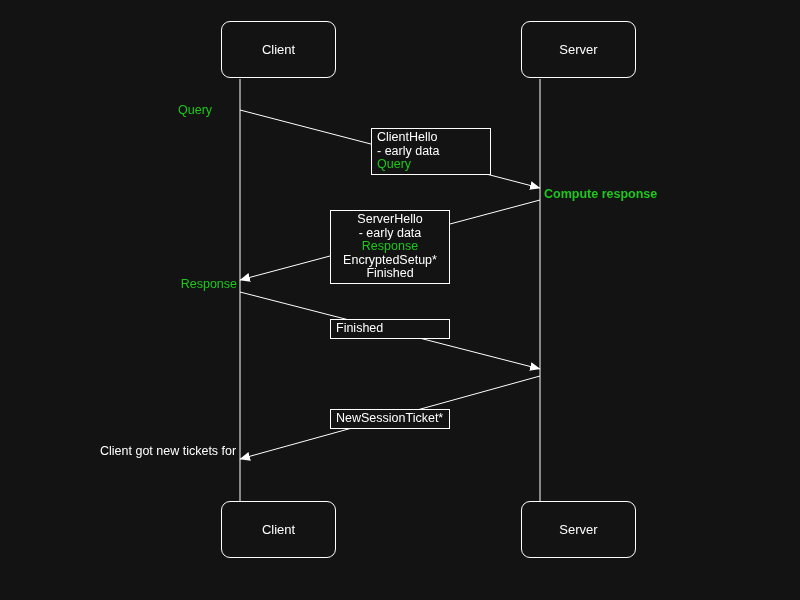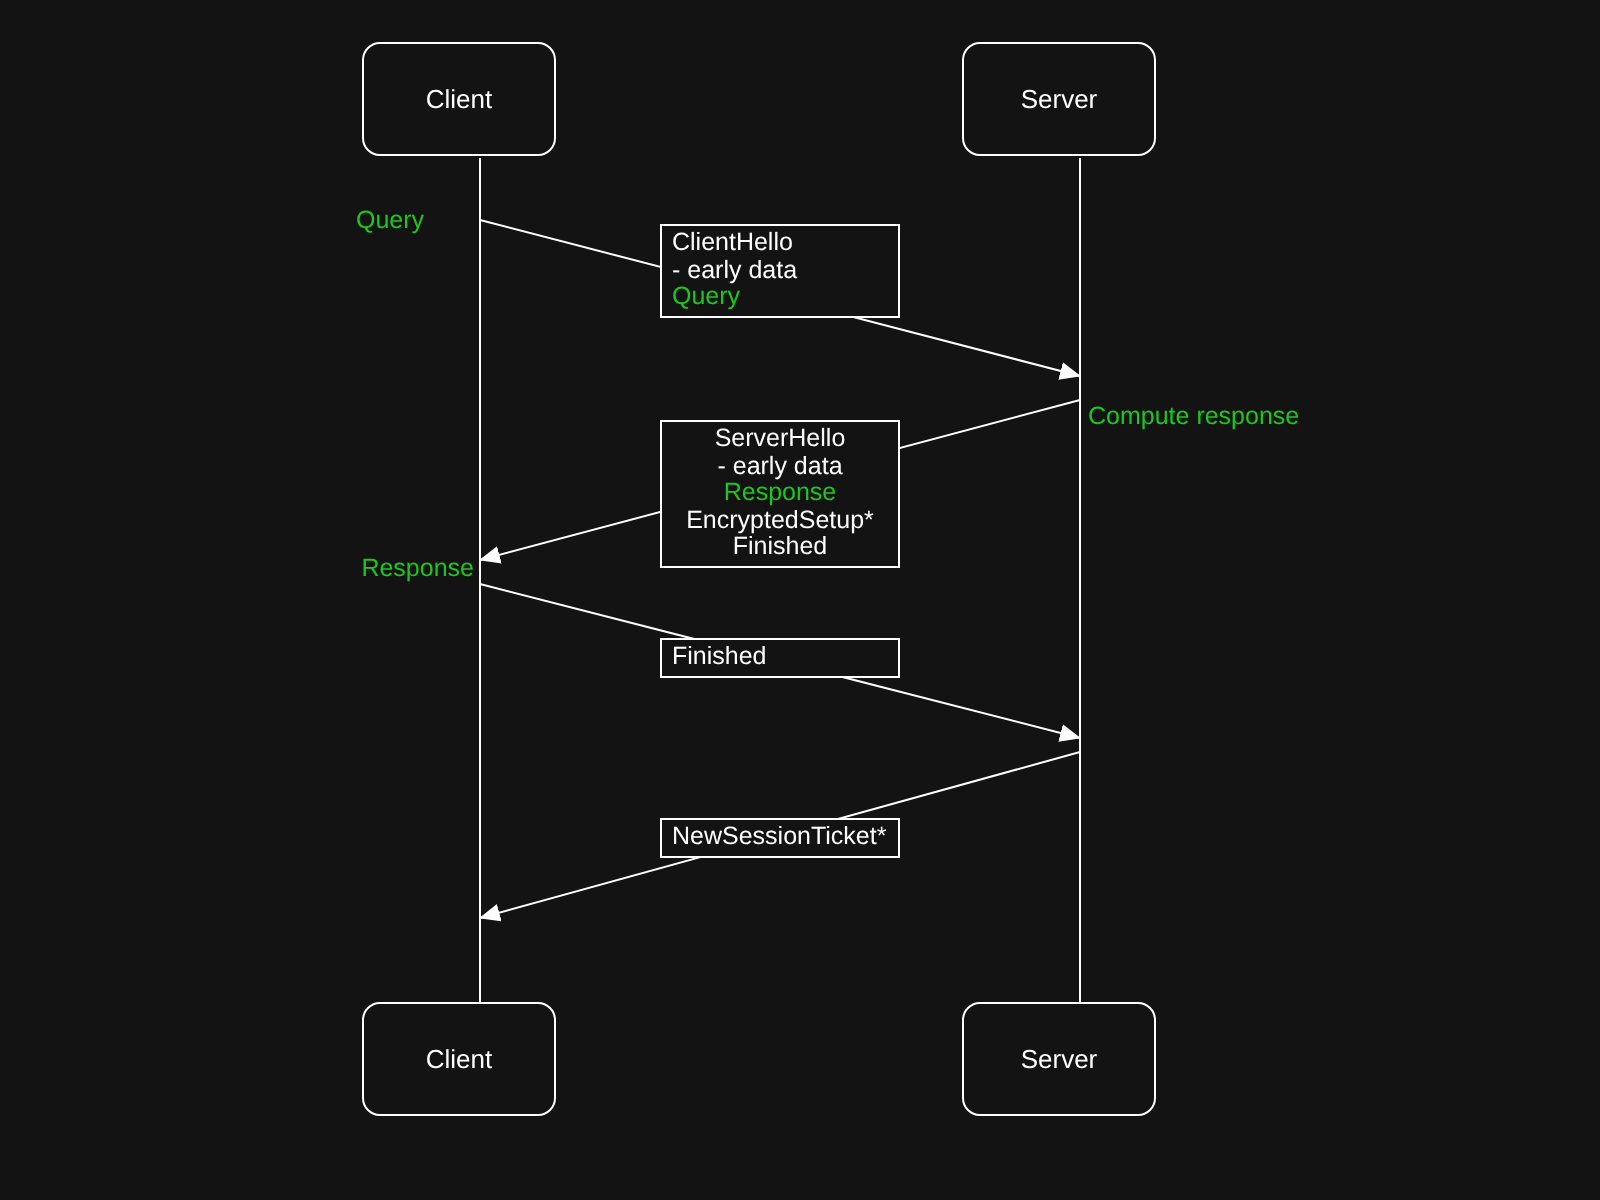--- a/index.html
+++ b/index.html
@@ -22,60 +22,60 @@
   }
   svg.wires { position: absolute; left: 0; top: 0; }
   svg.wires line {
     stroke: var(--stroke, #fff);
     stroke-width: 1;
   }
   svg.wires .arrowfill { fill: var(--stroke, #fff); }
 
   .actor {
     position: absolute;
-    width: 97px; height: 57px;
+    width: 115px; height: 57px;
     border: 1.5px solid var(--stroke, #fff);
     border-radius: 9px;
     background: var(--background, #131313);
     color: var(--text, #fff);
     font-size: 13px;
-    display: flex; align-items: center; justify-content: center;
+    display: flex; align-items: center; justify-content: center; margin-left: 40px;
   }
   .actor-client-top  { left: 181px; top: 21px; }
   .actor-server-top  { left: 481px; top: 21px; }
   .actor-client-bot  { left: 181px; top: 501px; }
   .actor-server-bot  { left: 481px; top: 501px; }
 
   .msgbox {
     position: absolute;
     left: 330px;
     width: 120px;
     border: 1.5px solid var(--stroke, #fff);
     background: var(--background, #131313);
     color: var(--text, #fff);
     font-size: 12.5px;
     padding: 2px 5px;
   }
   .msgbox .row { line-height: 13.5px; white-space: nowrap; }
-  .msgbox-1 { top: 112px; }
+  .msgbox-1 { top: 128px; margin-left: 41px; }
   .msgbox-2 { top: 210px; text-align: center; }
   .msgbox-3 { top: 319px; }
   .msgbox-4 { top: 409px; }
 
   .green { color: var(--accent-green, #1dc81d); }
 
   .annot {
     position: absolute;
     font-size: 12.5px;
     line-height: 14px;
     color: var(--accent-green, #1dc81d);
     white-space: nowrap;
   }
   .annot-query    { left: 178px; top: 103px; }
-  .annot-compute  { left: 544px; top: 201px; }
+  .annot-compute  { left: 544px; top: 187px; font-weight: bold; }
   .annot-response { left: 157px; top: 277px; width: 80px; text-align: right; }
 
   .note {
     position: absolute;
     left: 100px; top: 444px;
     font-size: 12.5px;
     line-height: 15.5px;
     color: var(--text, #fff);
     white-space: nowrap;
   }
@@ -130,20 +130,21 @@
 
   <div class="msgbox msgbox-3">
     <div class="row">Finished</div>
   </div>
 
   <div class="msgbox msgbox-4">
     <div class="row">NewSessionTicket*</div>
   </div>
 
   <div class="note">
+    <div>Client got new tickets for</div>
   </div>
 
   <div class="actor actor-client-bot">
     <span>Client</span>
   </div>
   <div class="actor actor-server-bot">
     <span>Server</span>
   </div>
 
 </div>

